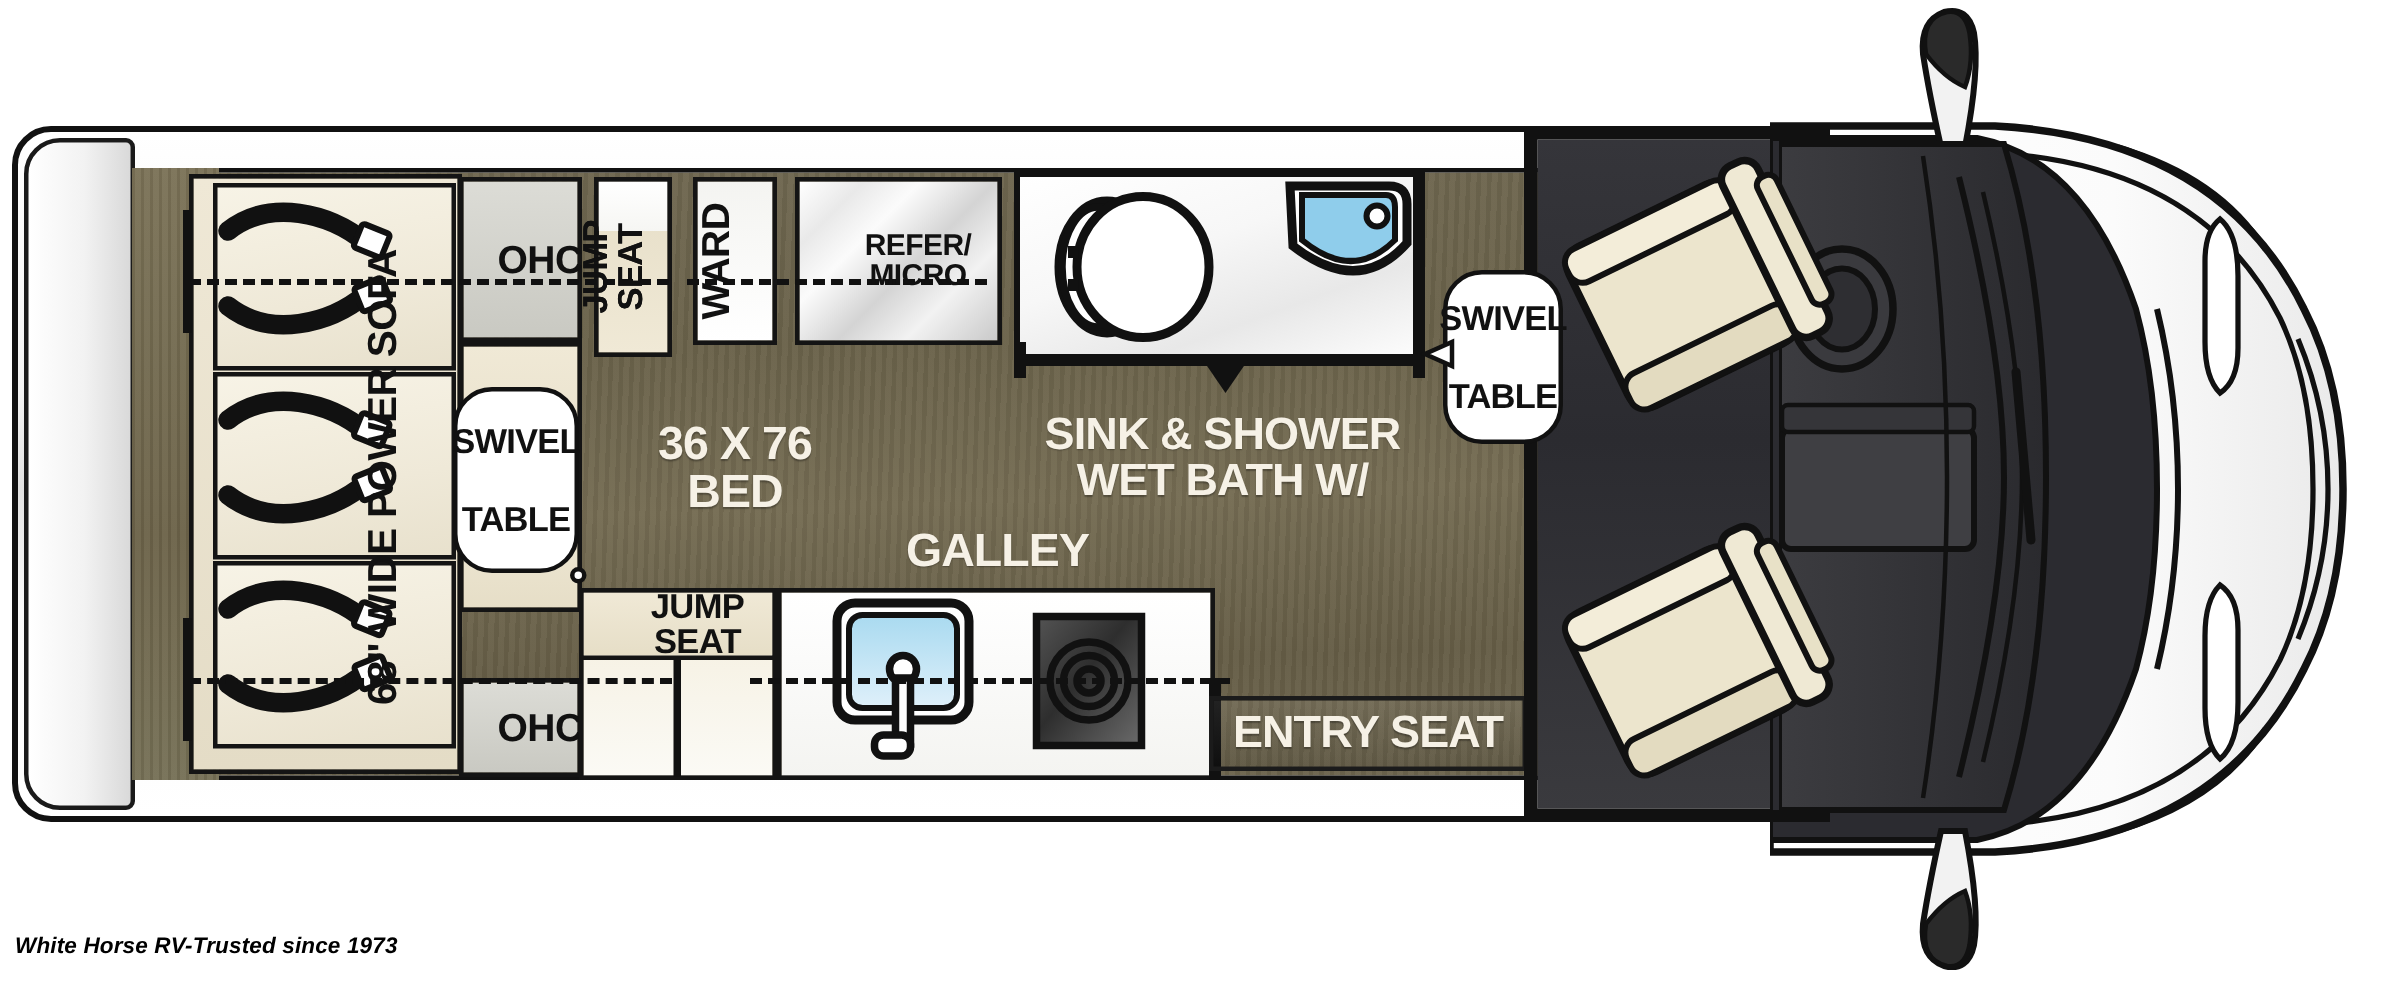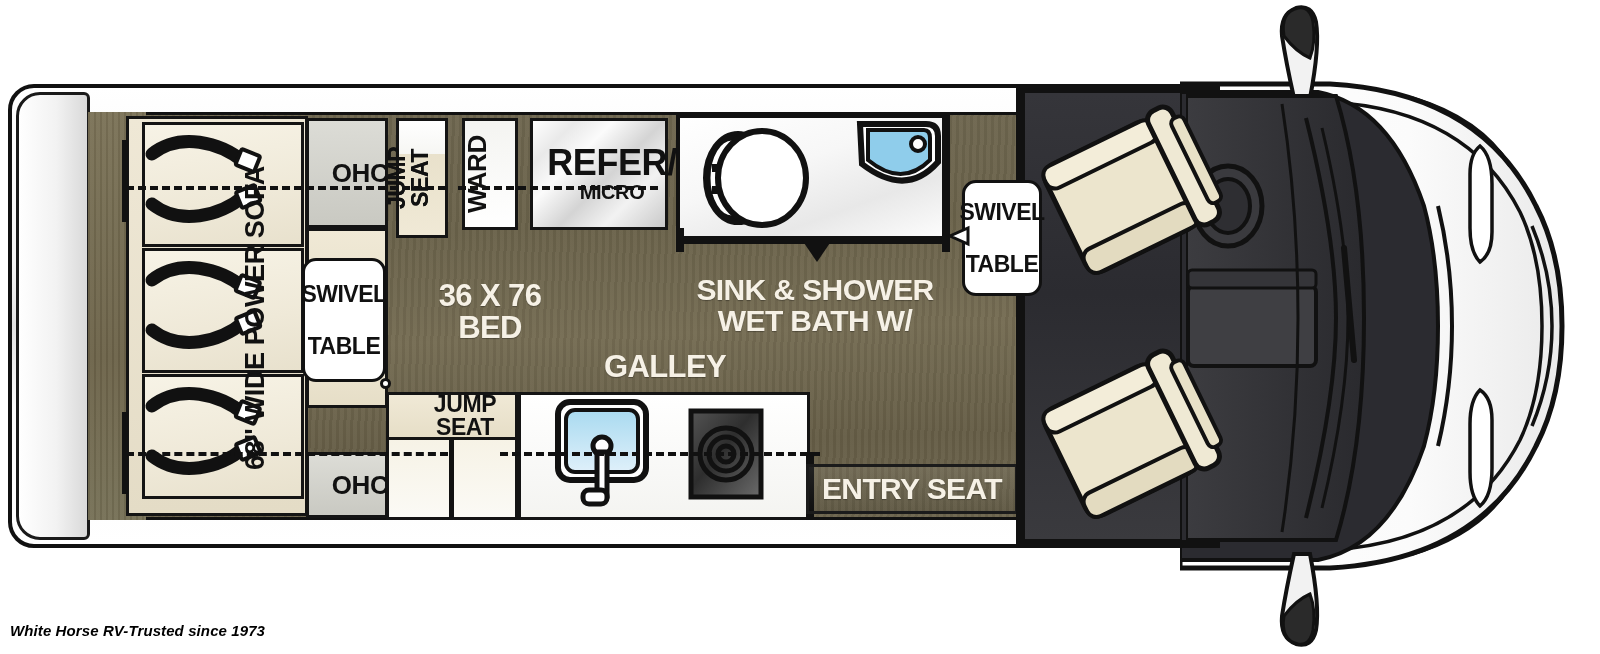--- a/index.html
+++ b/index.html
@@ -43,21 +43,21 @@
   .ohc{background:linear-gradient(180deg,#dcdcd6,#c9c9c2);border:3px solid #141414;}
   .white-box{background:linear-gradient(180deg,#ffffff,#f4f4f1);border:3px solid #141414;}
   .cream-box{background:linear-gradient(180deg,#f0e9d6,#e6dec7);border:3px solid #141414;}
   .metal-box{border:3px solid #141414;
       background:linear-gradient(135deg,#ffffff 0%,#e9e9e9 18%,#fbfbfb 34%,
                  #d4d4d4 55%,#f2f2f2 74%,#c9c9c9 100%);}
 
   .dash{position:absolute;height:0;border-top:4px dashed #111;}
 
   
-  .callout{background:#fff;border:3px solid #111;border-radius:14px;
+  .callout{background:#fff;border:3px solid #111;border-radius:26px;
            display:flex;align-items:center;justify-content:center;text-align:center;
            font-weight:bold;color:#111;letter-spacing:-.5px;line-height:1.05;z-index:40;gap:28px;}
   .dot{position:absolute;width:11px;height:11px;background:#fff;border:3px solid #111;
        border-radius:50%;z-index:41;}
 
   
   #cab-floor{left:1022px;top:90px;width:258px;height:452px;
       background:linear-gradient(180deg,#35353a,#2b2b30 45%,#3a3a3e 100%);
       border:3px solid #111;}
   #nose{left:1180px;top:6px;width:410px;height:640px;}
@@ -112,21 +112,21 @@
 
   <div class="abs cream-box vert ctr lbl" style="left:396px;top:118px;width:52px;height:120px;font-size:23px;">JUMP SEAT</div>
   <div class="abs white-box" style="left:396px;top:118px;width:52px;height:36px;
        background:linear-gradient(180deg,#fff,#f6f6f3);border-bottom:none;pointer-events:none;"></div>
   <div class="abs vert ctr lbl" style="left:396px;top:118px;width:52px;height:120px;font-size:23px;z-index:6;">JUMP SEAT</div>
 
   <div class="abs white-box vert ctr lbl" style="left:462px;top:118px;width:56px;height:112px;font-size:26px;">WARD</div>
 
   <div class="abs metal-box" style="left:530px;top:118px;width:138px;height:112px;"></div>
   <div class="abs ctr" style="left:530px;top:126px;width:138px;height:96px;flex-direction:column;z-index:6;">
-    <div class="lbl" style="font-size:36px;">REFER/</div>
+    <div class="lbl" style="font-size:20px;">REFER/</div>
     <div class="lbl" style="font-size:20px;text-align:right;">MICRO</div>
   </div>
 
   <div class="abs" style="left:676px;top:114px;width:274px;height:128px;border:4px solid #111;
        background:linear-gradient(160deg,#ffffff 0%,#f7f7f7 40%,#e8e8e8 70%,#fdfdfd 100%);"></div>
 
   <svg class="abs" style="left:690px;top:120px;width:140px;height:116px;" viewBox="0 0 140 116">
     <ellipse cx="48" cy="58" rx="32" ry="44" fill="#fff" stroke="#111" stroke-width="6"></ellipse>
     <ellipse cx="42" cy="58" rx="24" ry="40" fill="#fff" stroke="#111" stroke-width="5"></ellipse>
     <ellipse cx="72" cy="58" rx="44" ry="47" fill="#fff" stroke="#111" stroke-width="6"></ellipse>

